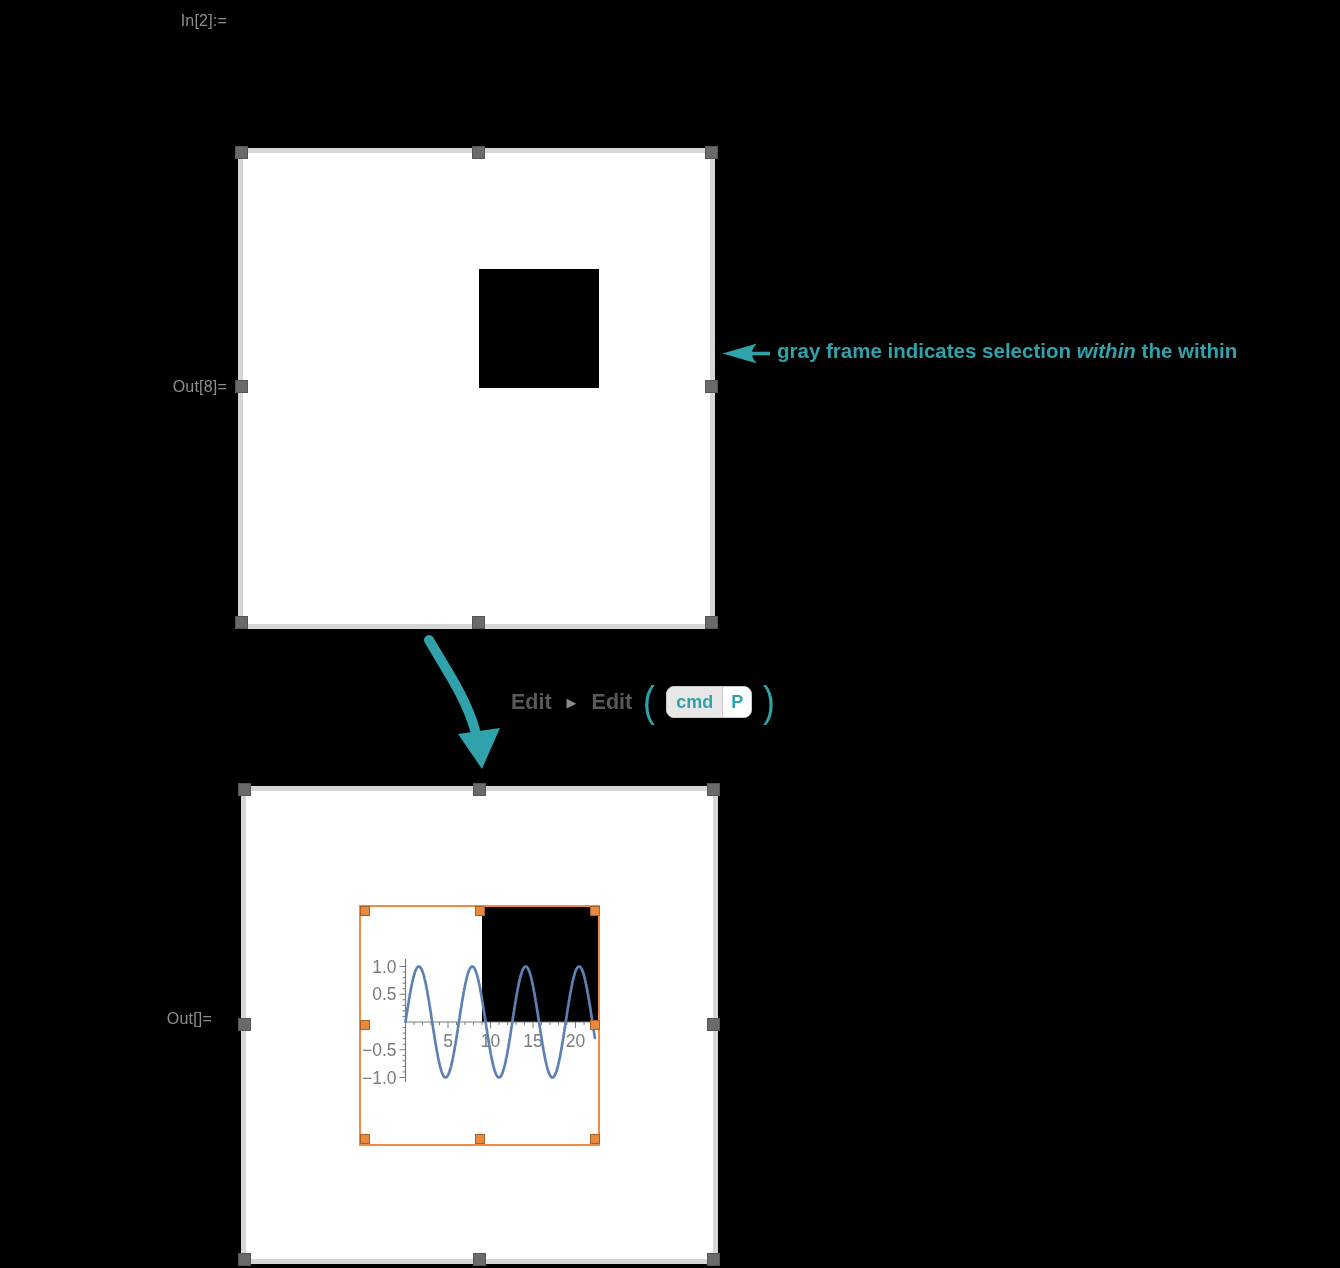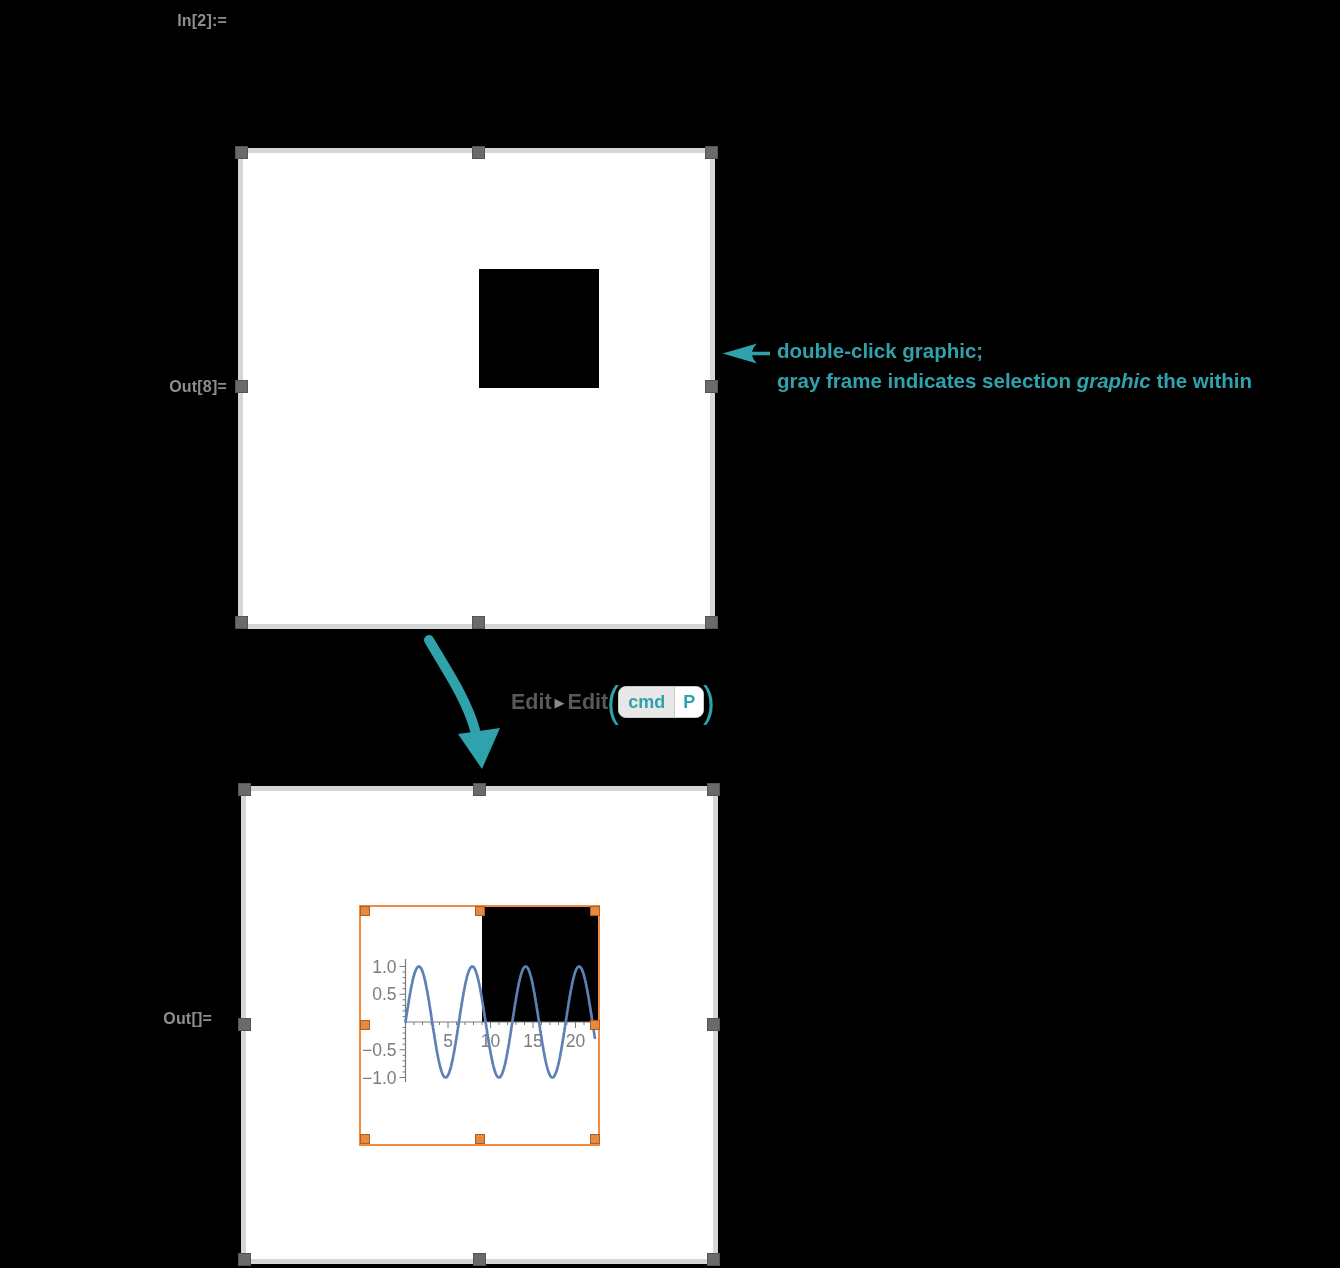--- a/index.html
+++ b/index.html
@@ -1,21 +1,21 @@
 <!DOCTYPE html>
 <html style="--background: #000000; --teal-accent: #2FA2AB; --orange-selection: #F28B40; --orange-handle-fill: #E8893E; --orange-handle-border: #AA5F24; --gray-frame: #D6D6D6; --gray-handle: #6A6A6A; --label-gray: #8E8E8E; --menu-text-gray: #595959; --curve-blue: #5E81B5; --graphic-white: #FFFFFF; --black-square: #000000; --badge-bg-left: #E7E7E7; --badge-bg-right: #FFFFFF; --badge-border: #C9C9C9;"><head>
 <meta charset="utf-8">
 <style>
   html,body{margin:0;padding:0;background:#000;}
   #canvas{
     position:relative;width:1340px;height:1268px;background:var(--background,#000);
     font-family:"Liberation Sans","DejaVu Sans",sans-serif;overflow:hidden;
   }
   .cell-label{
-    position:absolute;width:74px;text-align:right;font-size:16px;font-weight:700;
+    position:absolute;width:74px;text-align:right;font-size:16px;font-weight:400;
     color:var(--label-gray,#8E8E8E);letter-spacing:.2px;
   }
   .in-label{left:153px;top:12px;}
   .out1{left:153px;top:378px;}
   .out2{left:138px;top:1010px;}
   .gframe{
     position:absolute;background:var(--graphic-white,#fff);
     border:5px solid var(--gray-frame,#D6D6D6);box-sizing:border-box;
   }
   .f1{left:238px;top:148px;width:477px;height:481px;}
@@ -36,21 +36,21 @@
     border:2px solid var(--orange-selection,#F28B40);background:transparent;
   }
   .annotation{
     position:absolute;left:777px;top:336px;color:var(--teal-accent,#2FA2AB);
     font-size:20.5px;font-weight:600;line-height:30px;white-space:nowrap;
   }
   .annotation .ital{font-style:italic;}
   .left-arrow{position:absolute;left:716px;top:340px;width:58px;height:26px;}
   .curved-arrow{position:absolute;left:414px;top:632px;width:100px;height:146px;}
   .menu-row{
-    position:absolute;left:511px;top:684px;height:36px;display:flex;align-items:center;gap:2px;
+    position:absolute;left:511px;top:684px;height:36px;display:flex;align-items:center;gap:14px;
   }
   .menu-name{font-size:21.5px;font-weight:bold;color:var(--menu-text-gray,#595959);}
   .menu-sep{font-size:13px;color:#8A8A8A;padding:0 1px;}
   .paren{
     font-size:42px;font-weight:400;color:var(--teal-accent,#2FA2AB);
     line-height:1;transform:scaleX(.85);margin:0 -4px;
   }
   .kbd-badge{
     display:flex;align-items:stretch;height:32px;box-sizing:border-box;
     border:1.5px solid var(--badge-border,#C9C9C9);border-radius:8px;overflow:hidden;background:#fff;
@@ -79,22 +79,21 @@
   <div class="cell-label out2">Out[]=</div>
 
   <div class="gframe f1"></div>
   <div class="bsq bsq1"></div>
 
   <svg class="left-arrow" viewBox="716 340 58 26">
     <line class="teal-stroke" x1="745" y1="353.5" x2="770" y2="353.5" stroke-width="3.6"></line>
     <path class="teal-fill" d="M722.5,353.5 L757,343.5 Q747,353.5 757,363.5 Z"></path>
   </svg>
   <div class="annotation">
-    <div>double-click graphic;</div>
-    <div><span>gray frame indicates selection </span><span class="ital">graphic</span><span> the within</span></div>
+    <div><span>gray frame indicates selection </span><span class="ital">within</span><span> the within</span></div>
   </div>
 
   <svg class="curved-arrow" viewBox="414 632 100 146">
     <path class="teal-stroke" d="M429,640 C447,671 466,698 475,730" fill="none" stroke-width="10" stroke-linecap="round"></path>
     <polygon class="teal-fill" points="458,734 500,728 482,769"></polygon>
   </svg>
 
   <div class="menu-row">
     <span class="menu-name">Edit</span>
     <span class="menu-sep">▶</span>

